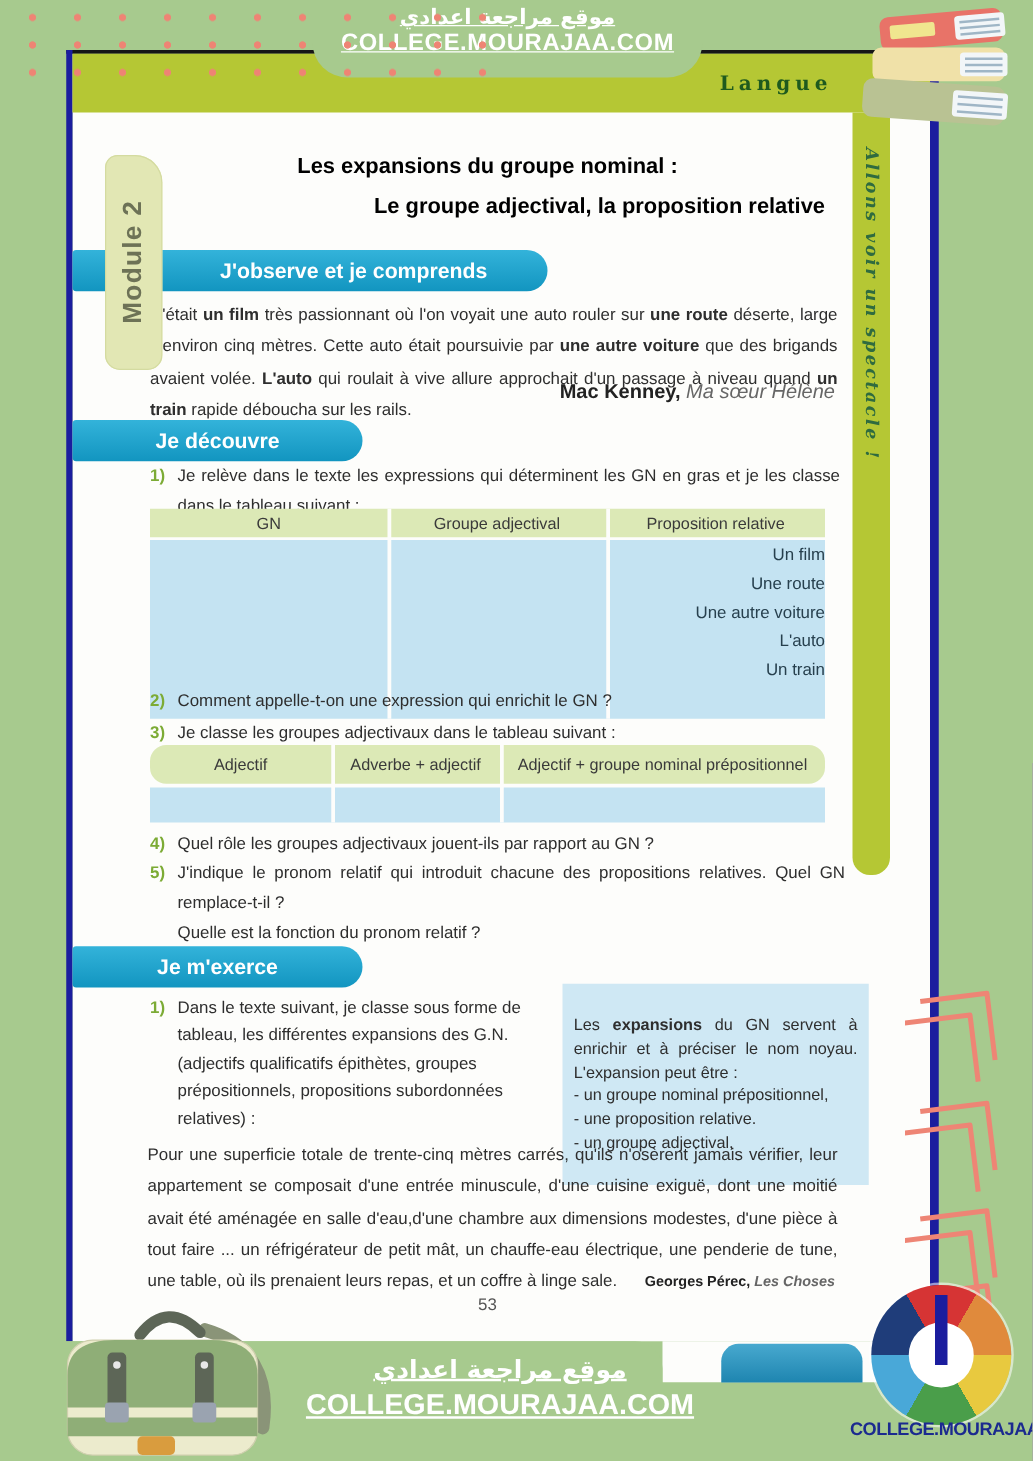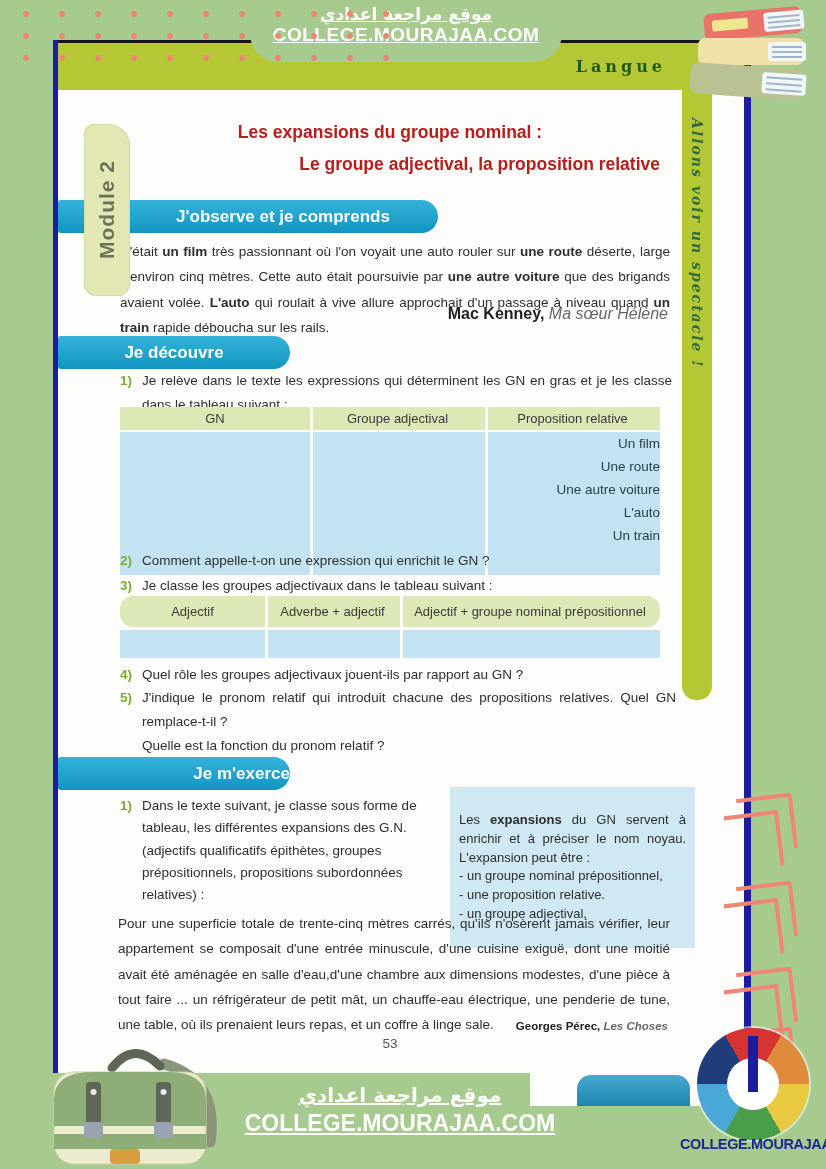--- a/index.html
+++ b/index.html
@@ -29,36 +29,36 @@
   .langue-bar{left:58px;top:43px;width:686px;height:47px;background:#b5c734;z-index:2;
     display:flex;align-items:center;justify-content:flex-end;padding-right:78px;box-sizing:border-box;padding-left:20px;}
   .langue-bar span{font-family:"DejaVu Serif",serif;font-weight:bold;font-size:16px;
     color:#1e5a1e;letter-spacing:4px;}
 
   .side-tab{left:682px;top:90px;width:30px;height:610px;background:#b5c734;
     border-radius:0 0 14px 14px;z-index:2;display:flex;justify-content:center;}
   .side-tab span{writing-mode:vertical-rl;font-family:"DejaVu Serif",serif;
     font-weight:bold;font-style:italic;font-size:14px;color:#2f6b3f;letter-spacing:2px;margin-top:28px;}
 
-  .title{left:120px;width:540px;text-align:center;color:#b91c1c;font-weight:bold;
+  .title{left:120px;width:540px;text-align:center;color:#000000;font-weight:bold;
     font-size:17.5px;z-index:3;}
   .title1{top:122px;} .title2{top:154px;text-align:right;}
 
   .module-tab{left:84px;top:124px;width:46px;height:172px;background:#e2e7b4;
     border-radius:10px 22px 12px 12px;z-index:4;display:flex;align-items:center;justify-content:center;
     box-shadow:0 0 0 1px #d4dba0 inset;}
   .module-tab span{writing-mode:vertical-rl;transform:rotate(180deg);font-weight:bold;
     font-size:21px;color:#6d7256;letter-spacing:1px;}
 
   .banner{height:33px;background:linear-gradient(180deg,#33b3da,#1295c0);
     border-radius:3px 17px 17px 3px;z-index:3;display:flex;align-items:center;justify-content:center;
     color:#fff;font-weight:bold;font-size:17px;}
   .banner1{left:58px;top:200px;width:380px;padding-left:70px;box-sizing:border-box;}
   .banner2{left:58px;top:336px;width:232px;}
-  .banner3{left:58px;top:757px;width:232px;justify-content:flex-end;}
+  .banner3{left:58px;top:757px;width:232px;}
   .banner-partial{left:577px;top:1075px;width:113px;height:31px;border-radius:14px 14px 0 0;
     background:linear-gradient(180deg,#48a9cf,#1e85b0);z-index:3;}
 
   .bodytext{color:#2e2e2e;font-size:13.5px;z-index:3;}
   .passage{left:120px;top:239px;width:550px;line-height:25.4px;text-align:justify;}
   .attr{z-index:4;font-size:16px;color:#444;text-align:right;}
   .attr b{color:#222;} .attr i{color:#666;}
   .attr1{left:408px;top:305px;width:260px;}
   .attr2{left:400px;top:1020px;width:268px;font-size:11.5px;font-weight:bold;}
 

